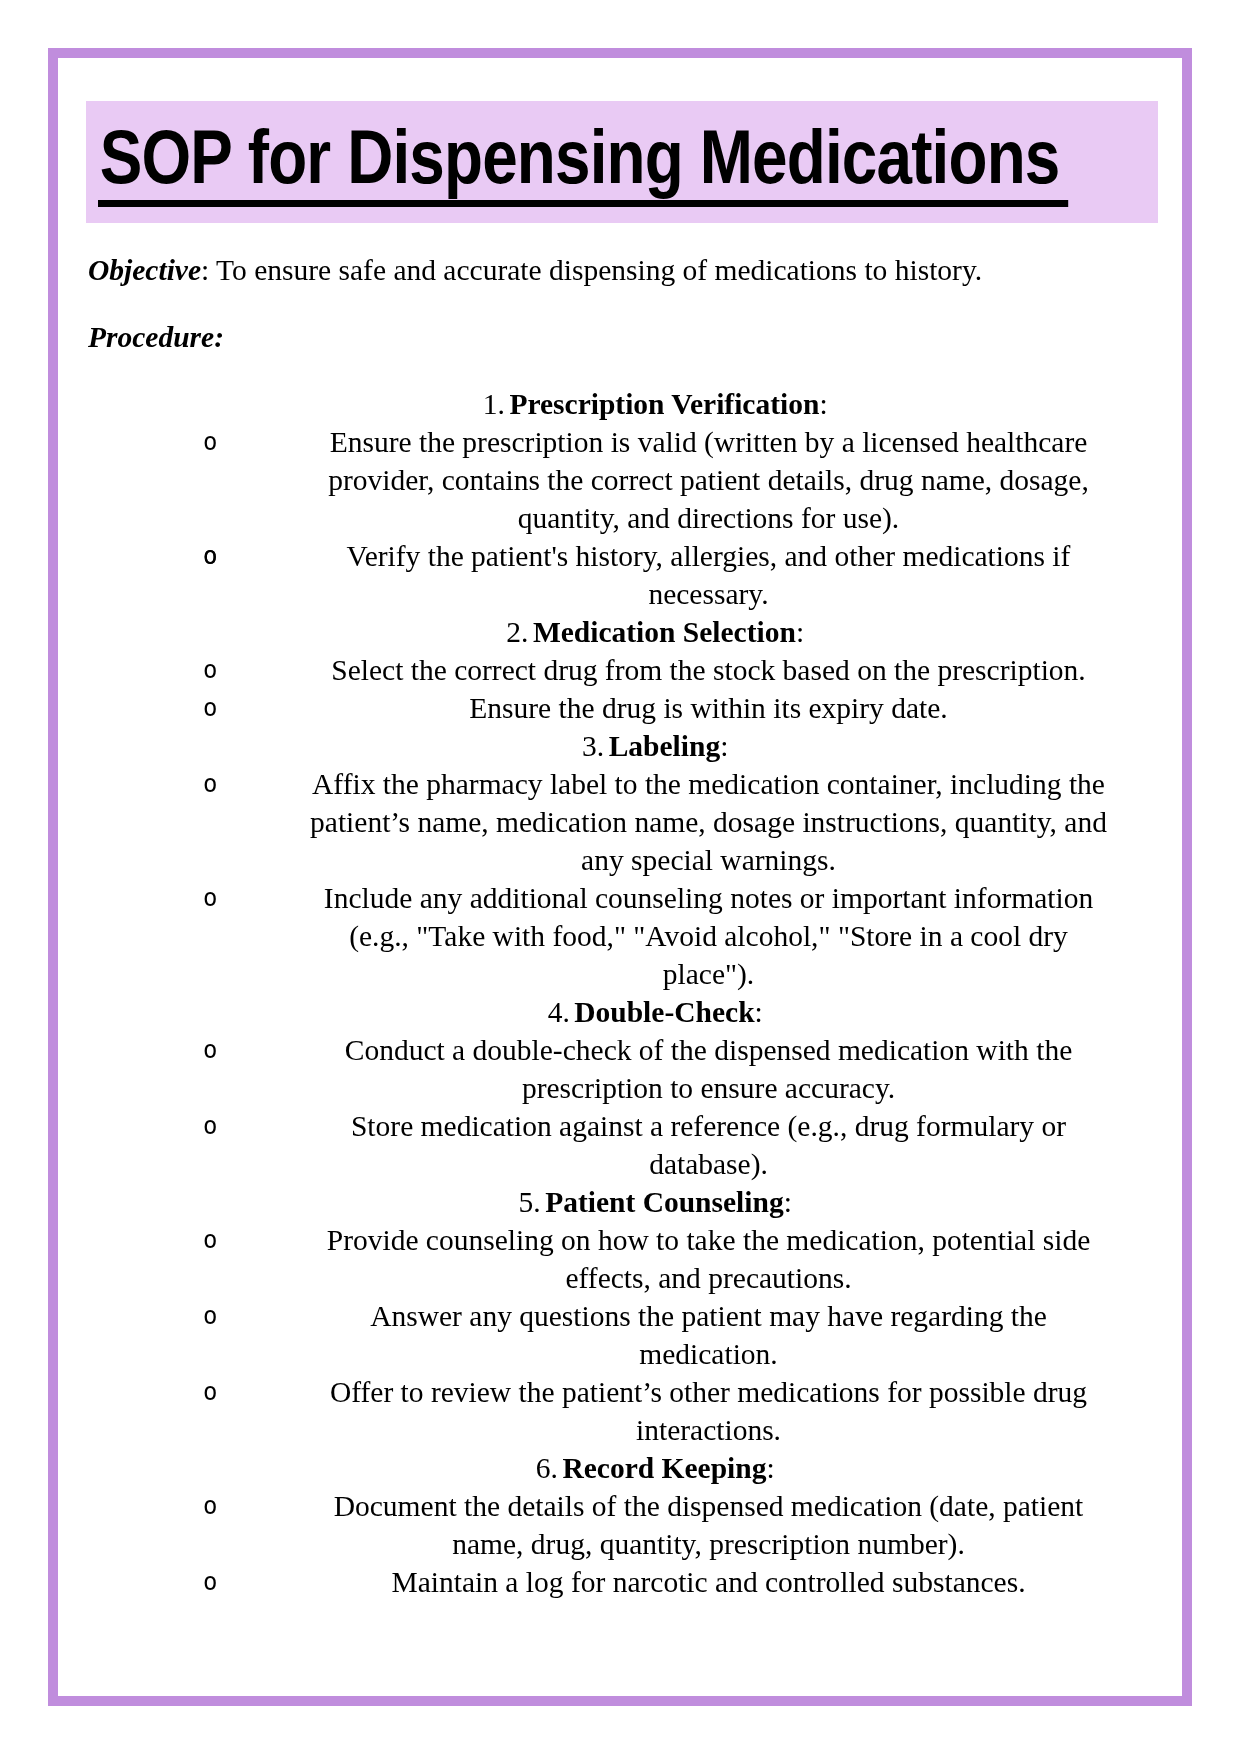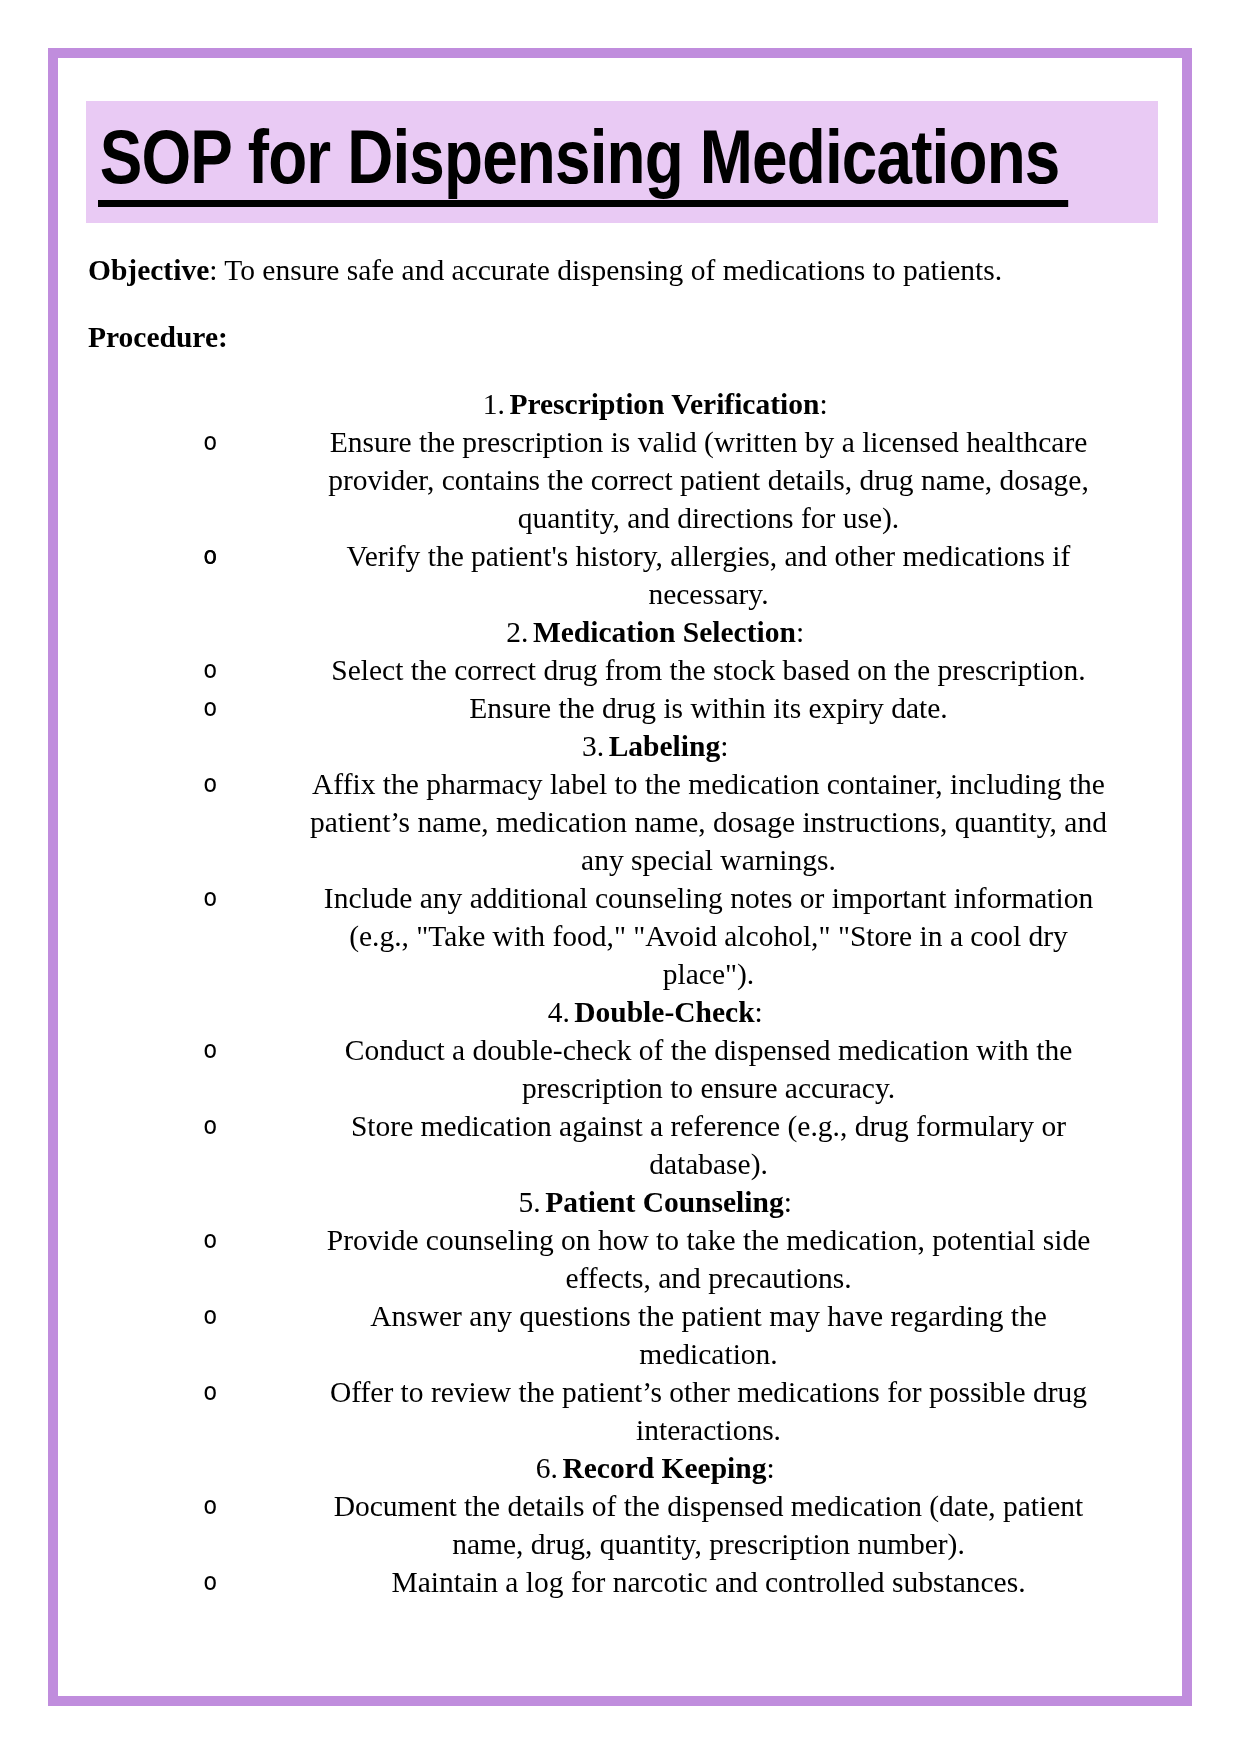--- a/index.html
+++ b/index.html
@@ -43,21 +43,21 @@
     padding: 4px 10px 5px 2px;
     transform: scaleX(0.84);
     transform-origin: left center;
     white-space: nowrap;
   }
   .para {
     font-size: 29.5px;
     line-height: 38px;
     margin: 0 0 29px 2px;
   }
-  .bold { font-weight: bold; }
+  .bold { font-weight: bold; font-style: italic; }
   .sections {
     margin-top: 6px;
     font-size: 29.5px;
     line-height: 38px;
     text-align: center;
   }
   .sec-head { padding-left: 34px; }
   .sec-num { display: inline-block; min-width: 31px; }
   .sec-title { font-weight: bold; }
   .bullet { position: relative; padding-left: 145px; }
@@ -74,21 +74,21 @@
 <body>
 
 <div class="frame"></div>
 
 <div class="content">
 
   <div class="title-block">
     <h1 class="title"><span class="title-text">SOP for Dispensing Medications</span></h1>
   </div>
 
-  <p class="para"><span class="bold">Objective</span><span>: To ensure safe and accurate dispensing of medications to patients.</span></p>
+  <p class="para"><span class="bold">Objective</span><span>: To ensure safe and accurate dispensing of medications to history.</span></p>
 
   <p class="para bold">Procedure:</p>
 
   <div class="sections">
 
     <div class="section">
       <div class="sec-head"><span class="sec-num">1.</span><span class="sec-title">Prescription Verification</span><span>:</span></div>
       <div class="bullets">
         <div class="bullet">
             <span class="marker">o</span>

